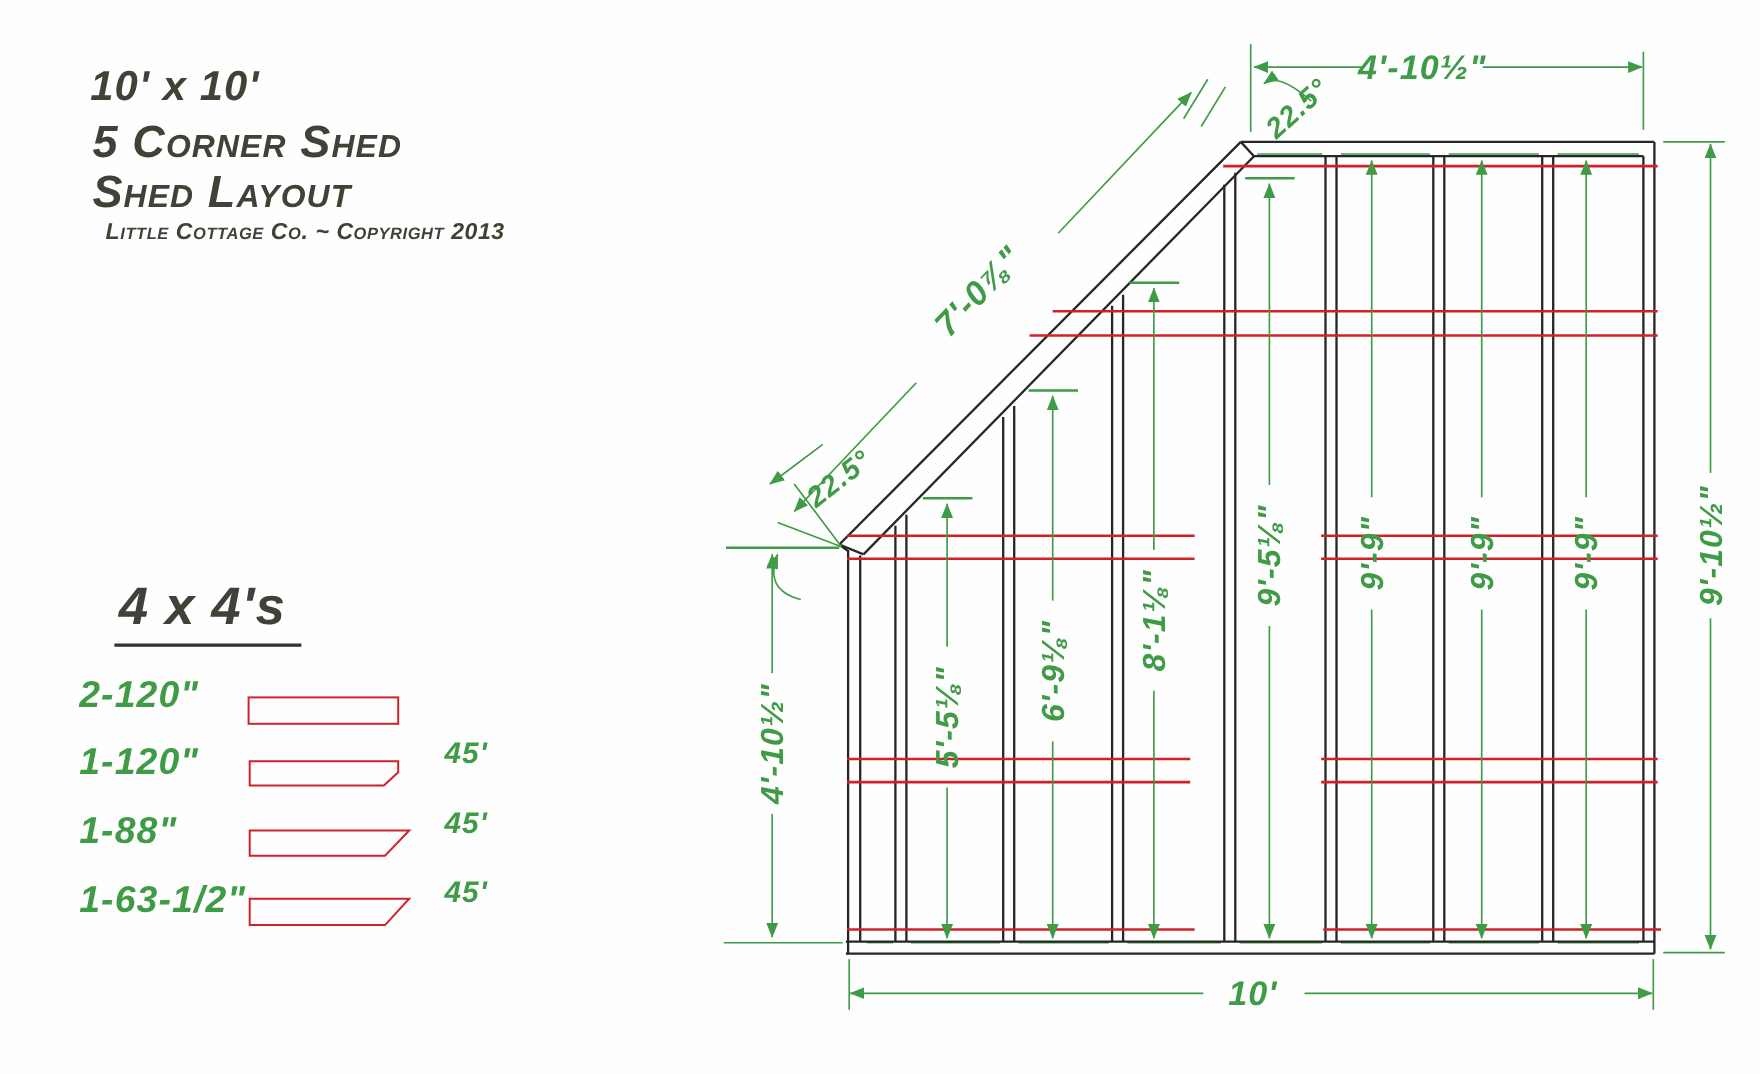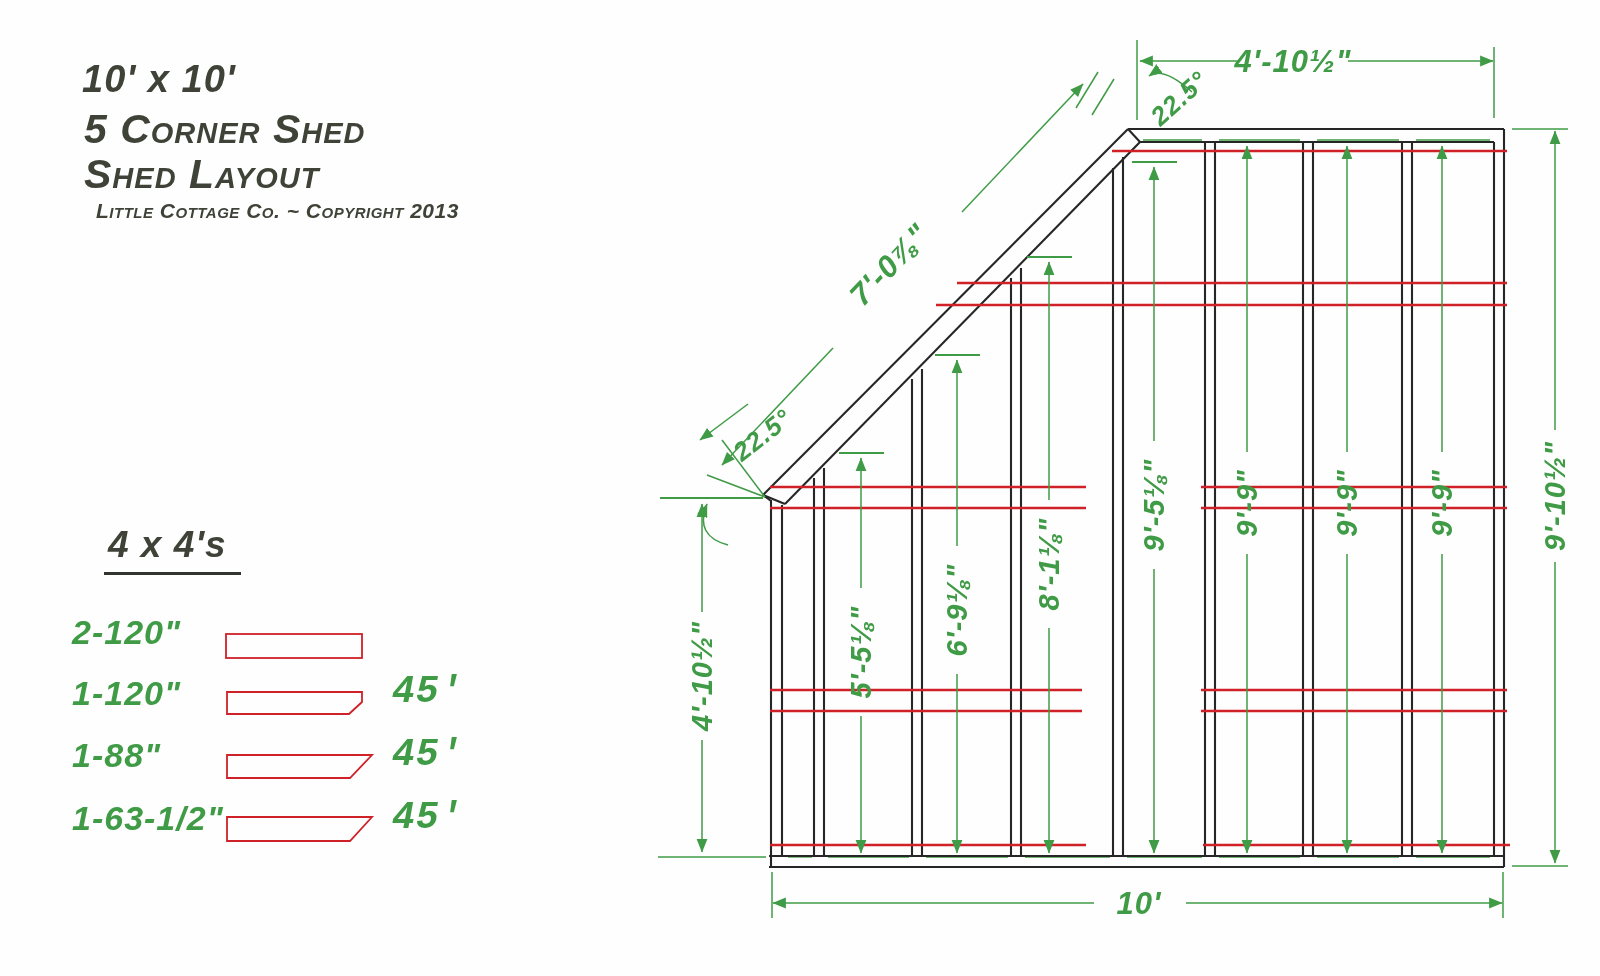--- a/index.html
+++ b/index.html
@@ -8,26 +8,26 @@
     overflow:hidden;
     font-family:"Liberation Sans","DejaVu Sans",sans-serif;
   }
   .hand{font-style:italic;font-weight:600;color:#3e4237;letter-spacing:1px;}
   .sc{font-variant:small-caps;text-align:center;}
   .title-line1{position:absolute;left:82px;top:58px;font-size:38px;}
   .title-line2{position:absolute;left:84px;top:106px;font-size:41px;}
   .title-line3{position:absolute;left:84px;top:151px;font-size:41px;}
   .subtitle{position:absolute;left:96px;top:199px;font-size:21px;letter-spacing:0.5px;}
   .legend-heading{
-    position:absolute;left:104px;top:524px;font-size:37px;
+    position:absolute;left:104px;top:524px;font-size:48px;
     border-bottom:3px solid #32352d;padding:0 14px 6px 4px;
   }
   .green-text{font-style:italic;font-weight:600;color:#3f9b45;letter-spacing:1px;}
   .li-label{position:absolute;left:72px;font-size:34px;}
-  .li-note{position:absolute;left:392px;font-size:38px;font-family:Liberation Mono, monospace;}
+  .li-note{position:absolute;left:404px;font-size:27px;}
   .y1{top:613px;} .y2{top:674px;} .y3{top:736px;} .y4{top:799px;}
   .n2{top:670px;} .n3{top:733px;} .n4{top:796px;}
   svg{position:absolute;left:0;top:0;}
   .k{stroke:#262626;stroke-width:2.1;fill:none;stroke-linecap:butt;}
   .r{stroke:#cf2127;stroke-width:2.4;fill:none;}
   .rs{stroke:#cf2127;stroke-width:1.8;fill:none;stroke-linejoin:miter;}
   .g{stroke:#3f9b45;stroke-width:1.5;fill:none;}
   .gt{stroke:#3f9b45;stroke-width:2.2;fill:none;}
   .gd{stroke:#3f9b45;stroke-width:1.3;fill:none;}
   text.dim{

